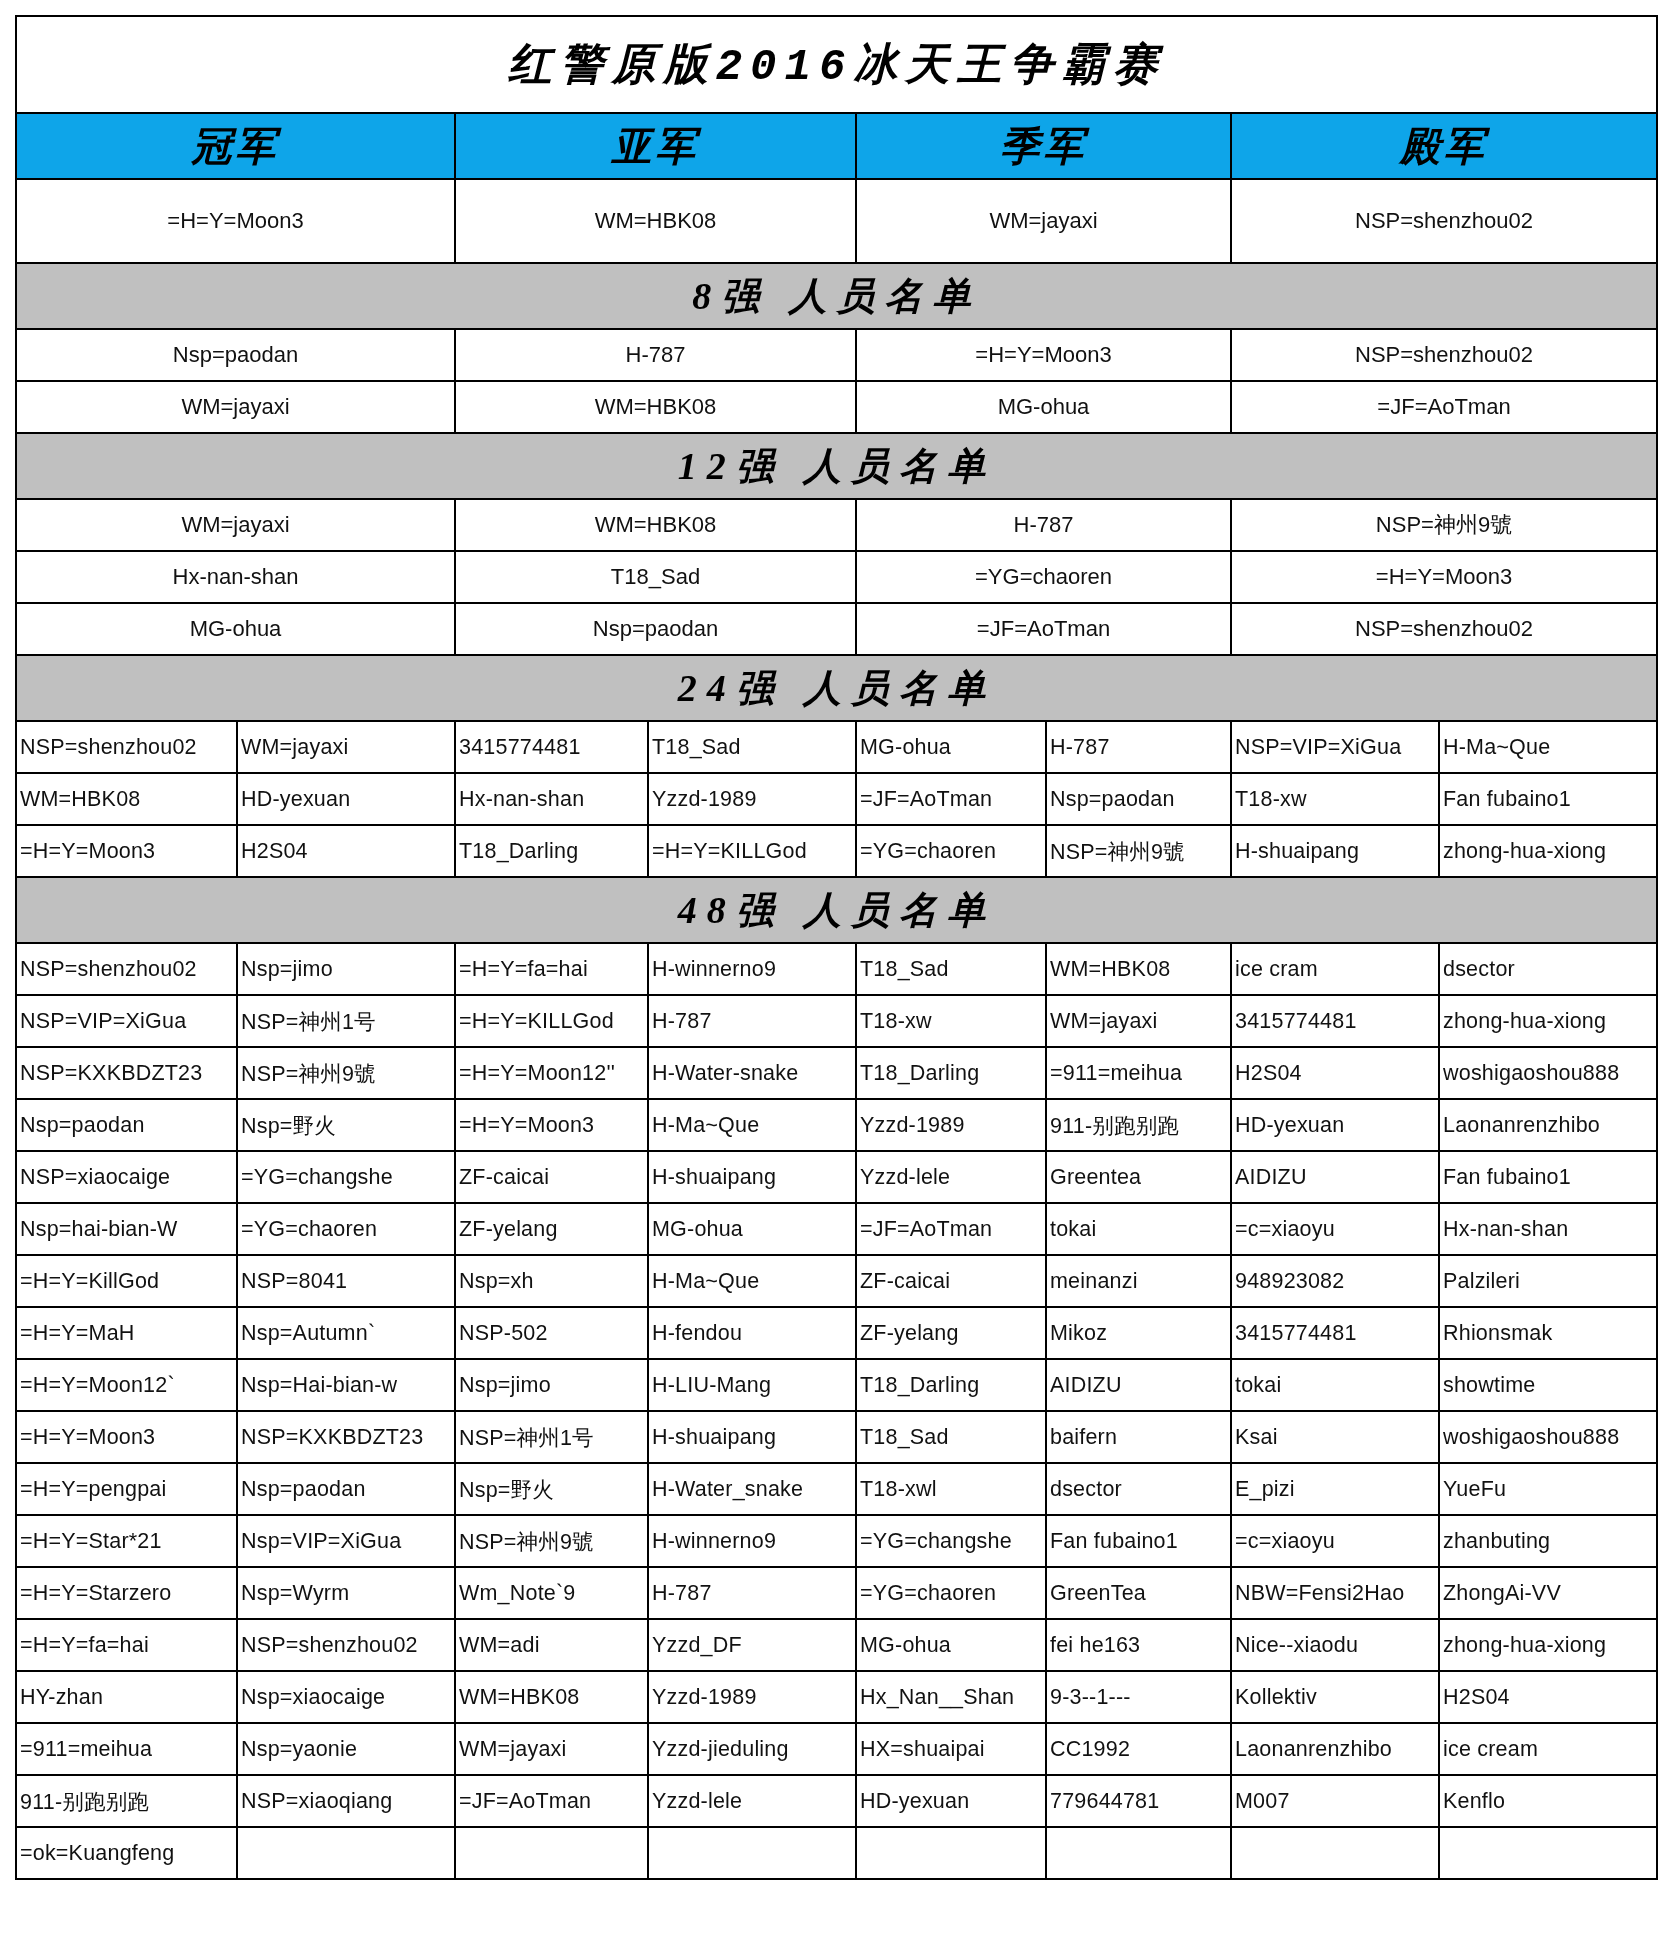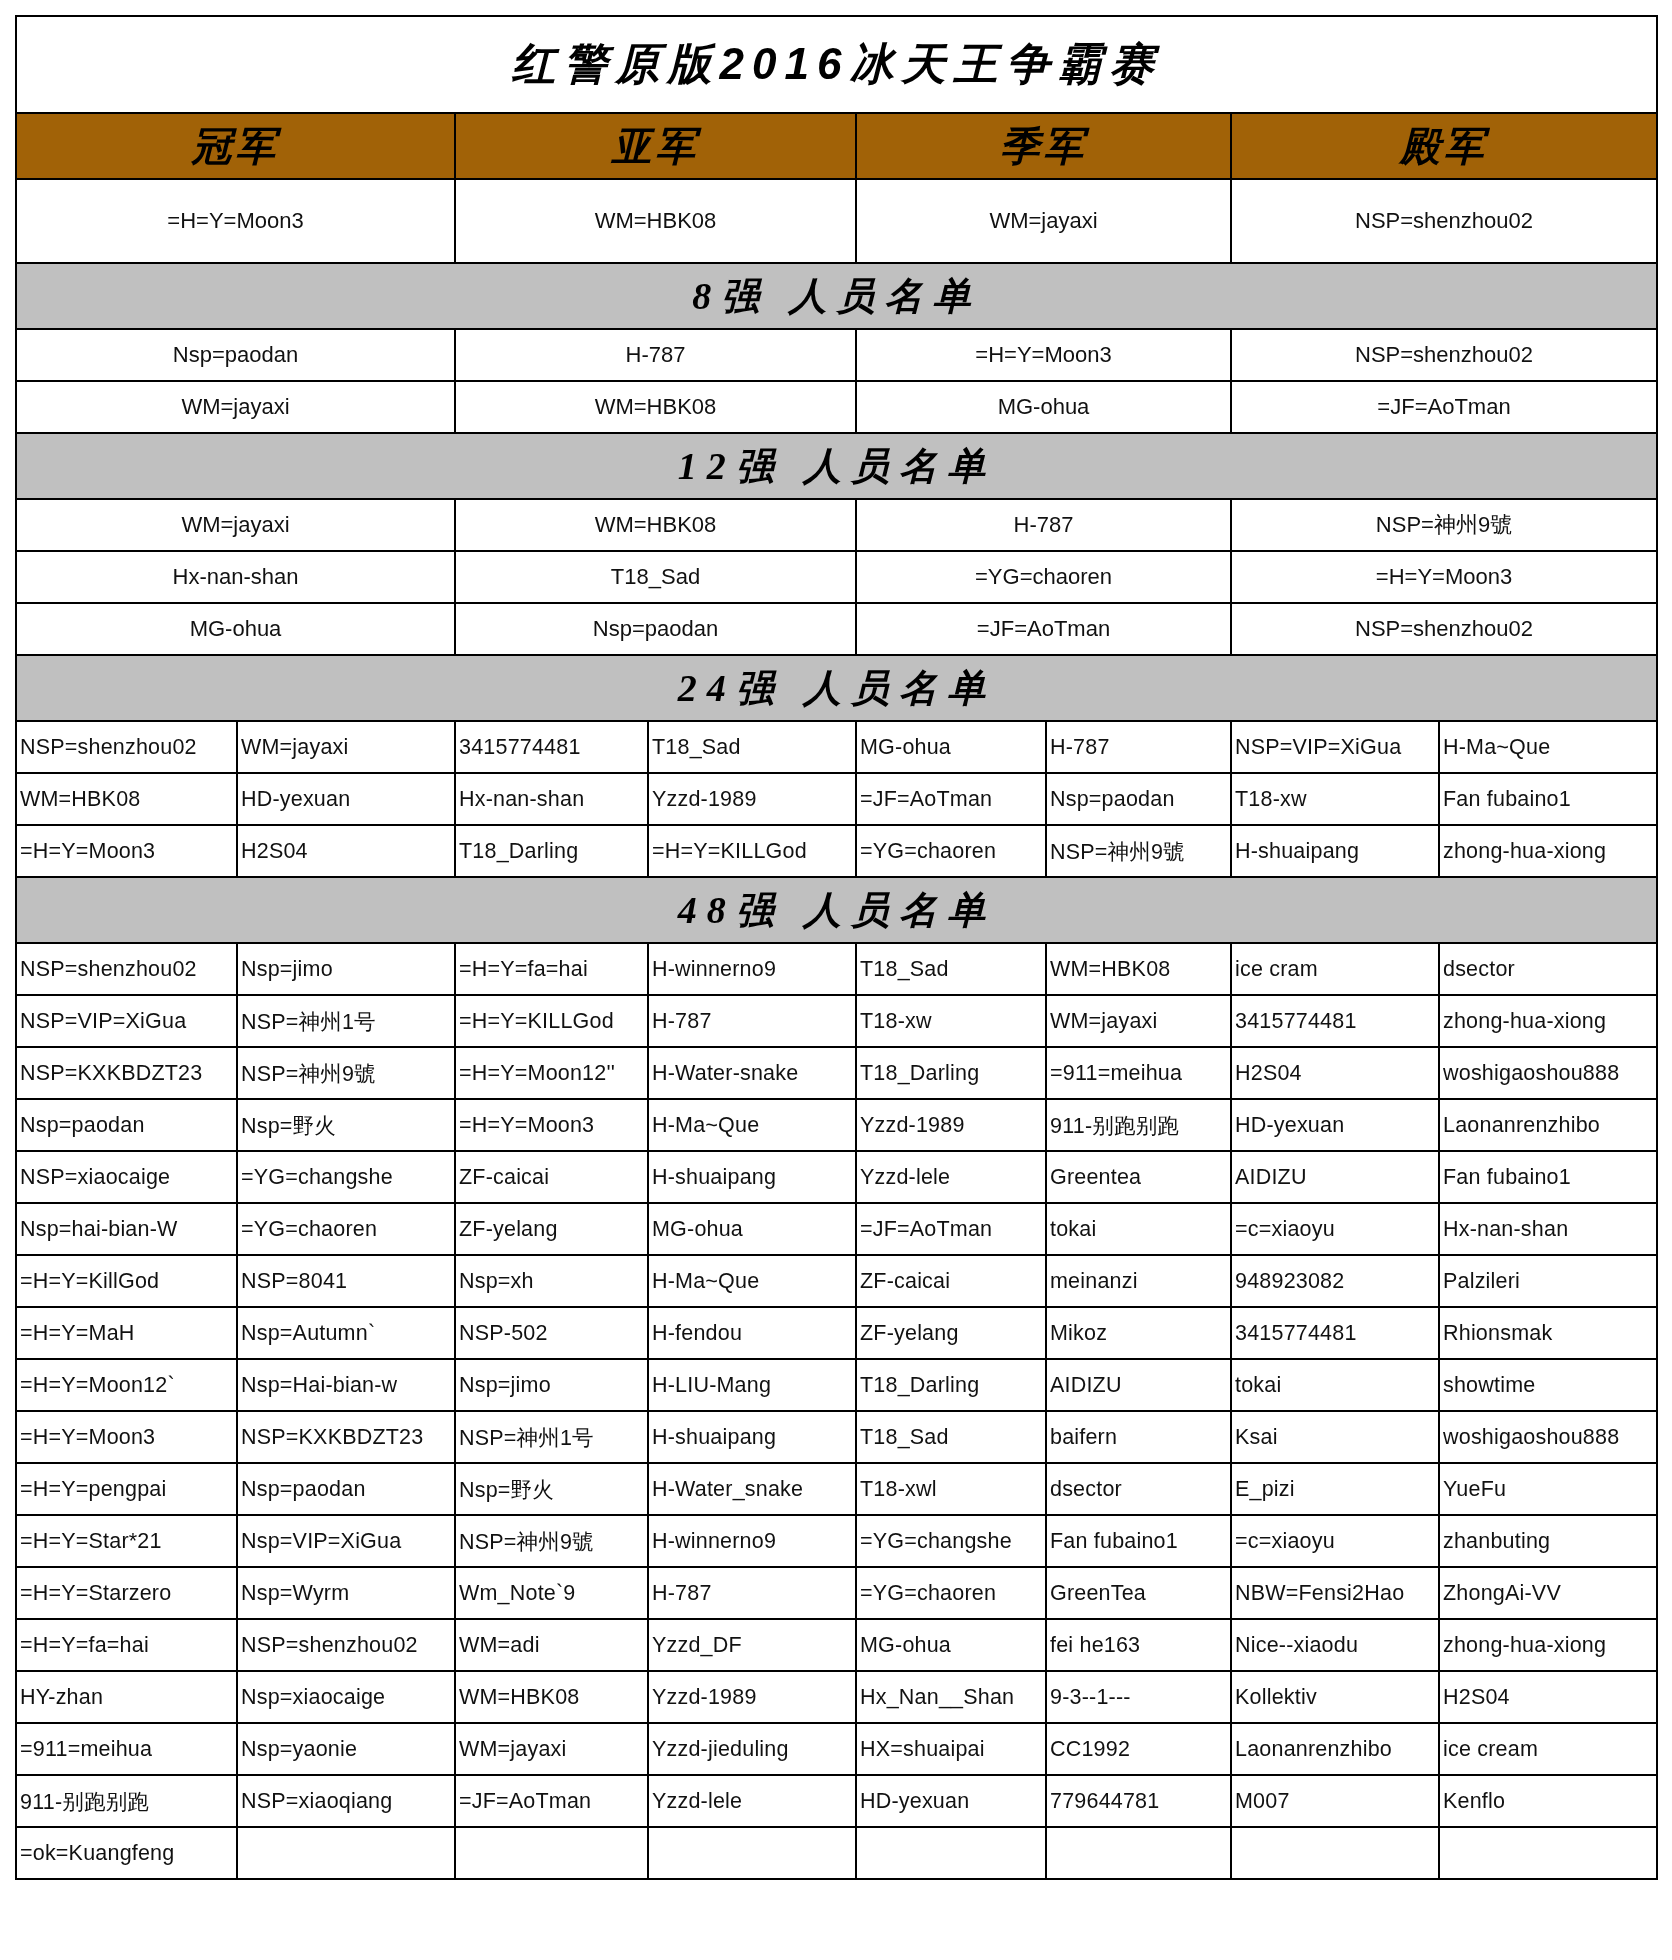--- a/index.html
+++ b/index.html
@@ -5,25 +5,25 @@
   html, body { margin:0; padding:0; background:#ffffff; }
   body { width:1672px; height:1960px; position:relative; overflow:hidden; }
   .sheet {
     position:absolute; left:15px; top:15px; width:1641px;
     border-collapse:collapse; table-layout:fixed;
     font-family:"DejaVu Serif","Liberation Serif",serif;
   }
   .sheet td { border:2px solid #000; padding:0; overflow:hidden; white-space:nowrap; }
   .title-cell {
     height:95px; text-align:center; background:#fff;
-    font-family:Liberation Sans, sans-serif; font-weight:bold; font-style:italic;
+    font-family:Liberation Mono, monospace; font-weight:bold; font-style:italic;
     font-size:44px; letter-spacing:8px; color:#000;
   }
   .rank-head {
-    height:64px; text-align:center; background:#a16207;
+    height:64px; text-align:center; background:#0ea5e9;
     font-family:"DejaVu Serif","Liberation Serif",serif; font-weight:bold; font-style:italic;
     font-size:40px; letter-spacing:4px;
   }
   .sec-head {
     height:64px; text-align:center; background:#c0c0c0;
     font-family:Liberation Serif, serif; font-weight:bold; font-style:italic;
     font-size:38px; letter-spacing:10px;
   }
   .win-cell {
     height:82px; text-align:center; font-size:22px; color:#111;

